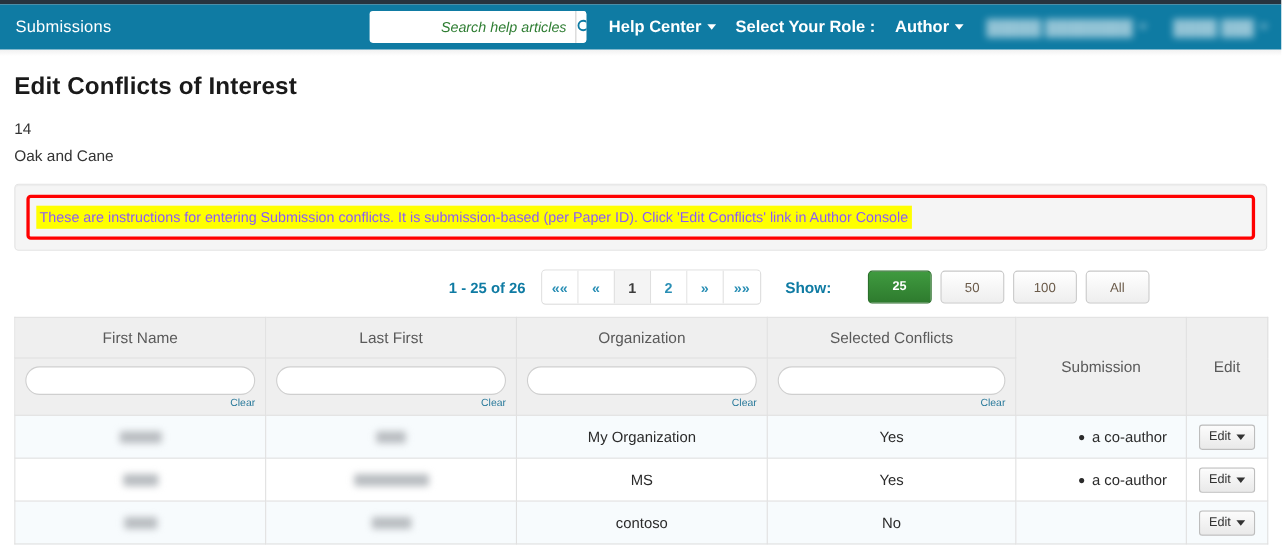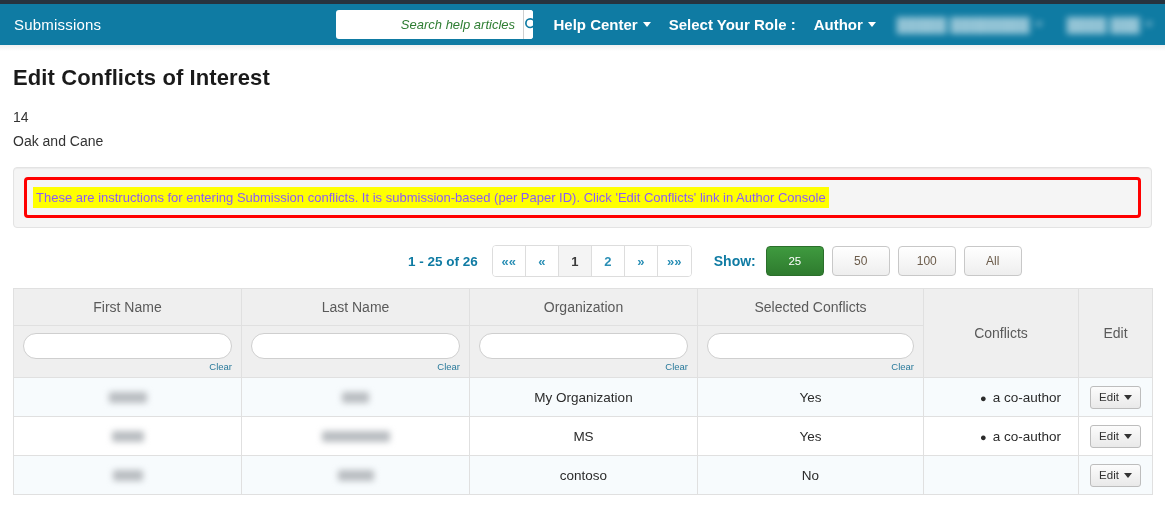--- a/index.html
+++ b/index.html
@@ -201,22 +201,23 @@
     display: flex; align-items: center; justify-content: center;
     margin-right: 8px;
     cursor: pointer;
     padding: 0 10px;
     font-family: "Liberation Sans", sans-serif;
   }
   .btn.green {
     background: linear-gradient(to bottom, #3f9a3f, #2e7b2e);
     border-color: #2b6f2b;
     color: #ffffff;
-    font-weight: normal;
+    font-weight: bold;
     font-size: 11.5px;
+    margin-left: 23px;
   }
   .btn.wide { min-width: 114px; color: #4a4a4a; font-size: 12.5px; }
   .spacer-flex { flex: 1; }
 
   
   table.grid {
     width: 100%;
     border-collapse: collapse;
     margin-top: 10px;
     table-layout: fixed;
@@ -387,24 +388,24 @@
       <col style="width:228px">
         <col style="width:228px">
         <col style="width:228px">
       <col style="width:226px">
         <col style="width:155px">
         <col style="width:74px">
     </colgroup>
     <thead>
       <tr>
         <th>First Name</th>
-        <th>Last Name</th>
+        <th>Last First</th>
         <th>Organization</th>
         <th>Selected Conflicts</th>
-        <th class="tall" rowspan="2">Conflicts</th>
+        <th class="tall" rowspan="2">Submission</th>
         <th class="tall" rowspan="2">Edit</th>
       </tr>
       <tr>
         <th class="filter-cell">
           <input class="filter-input" style="">
           <span class="clear-link">Clear</span>
         </th>
         <th class="filter-cell">
           <input class="filter-input" style="">
           <span class="clear-link">Clear</span>

